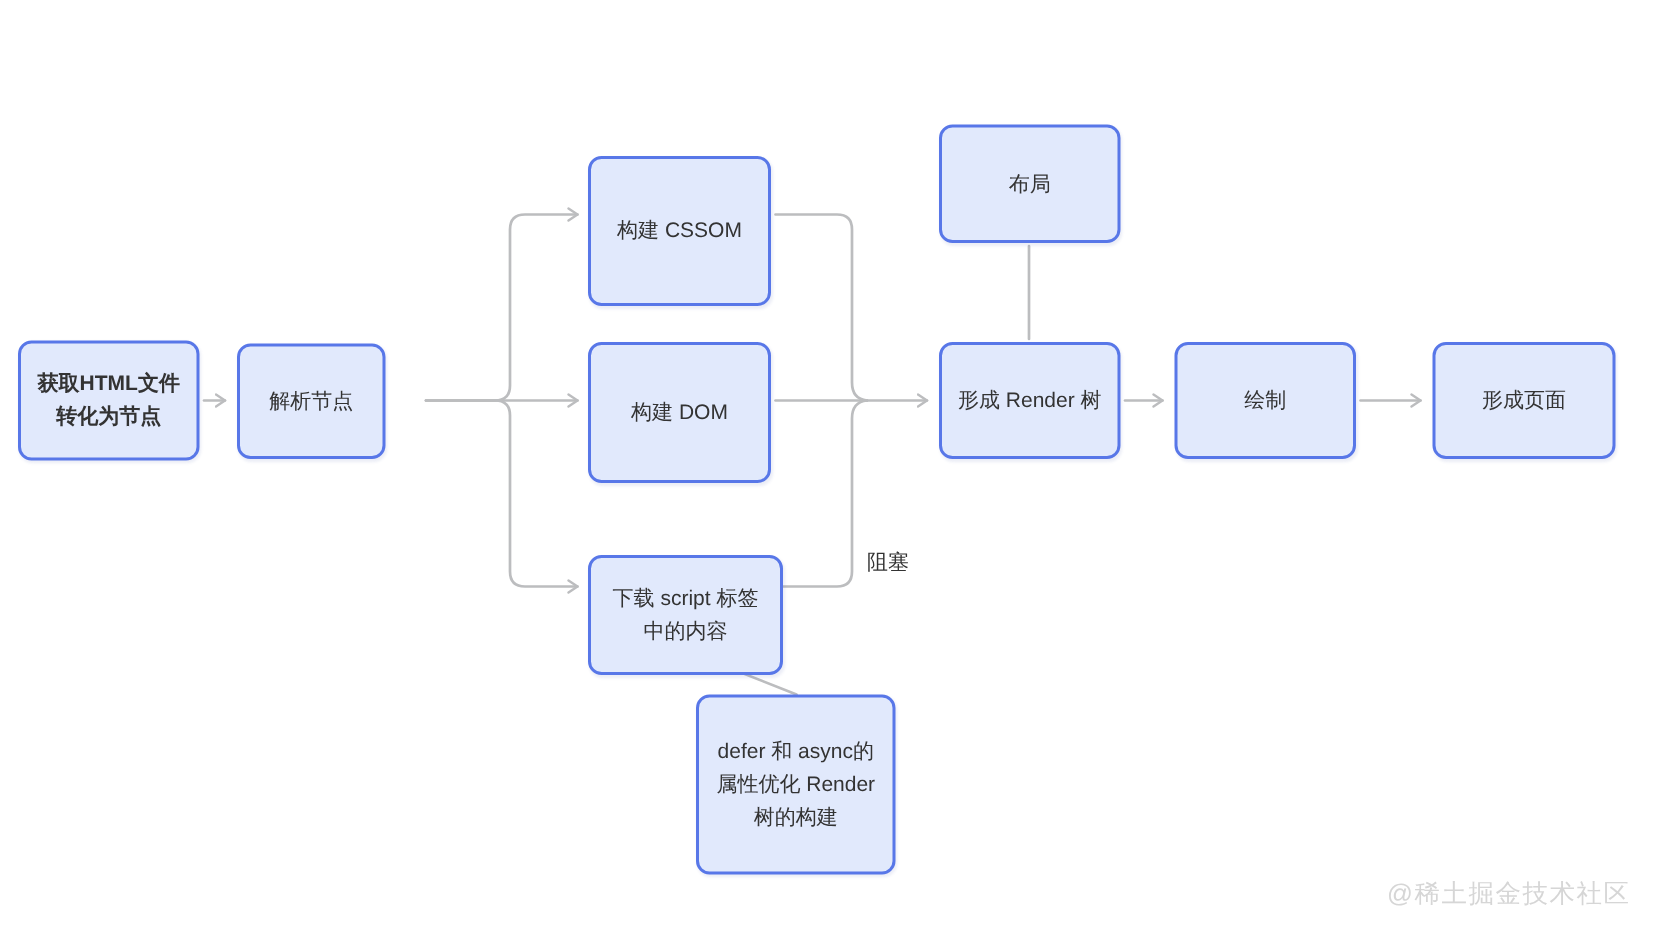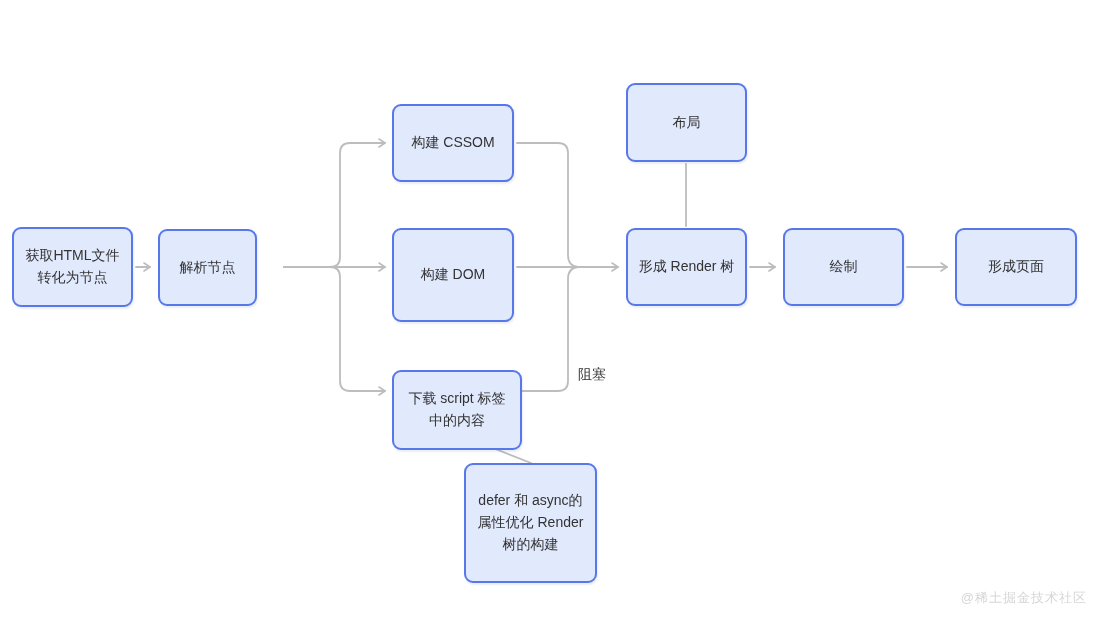--- a/index.html
+++ b/index.html
@@ -51,21 +51,21 @@
     position: absolute;
     color: var(--text);
     font-size: 14px;
     white-space: nowrap;
     text-align: center;
   }
   .watermark {
     position: absolute;
     right: 28px;
     bottom: 12px;
-    font-size: 13px;
+    font-size: 17px;
     color: var(--watermark);
     letter-spacing: 1px;
     white-space: nowrap;
     margin-left: 32px;
   }
 </style>
 </head>
 <body>
 
 <div class="canvas">
@@ -95,26 +95,26 @@
 
     <path class="edge" d="M686,164 V226"></path>
 
     <path class="edge" d="M750,267 H775" marker-end="url(#arrow)"></path>
 
     <path class="edge" d="M907,267 H947" marker-end="url(#arrow)"></path>
 
     <path class="edge" d="M455,433 L531,463"></path>
   </svg>
 
-  <div class="node" style="left:12px; top:227px; width:121px; height:80px;">获取HTML文件
+  <div class="node" style="left:12px; top:227px; width:121px; height:80px;font-weight:bold;">获取HTML文件
 转化为节点</div>
 
   <div class="node" style="left:158px; top:229px; width:99px; height:77px;">解析节点</div>
 
-  <div class="node" style="left:392px; top:104px; width:122px; height:78px;">构建 CSSOM</div>
+  <div class="node" style="left:392px; top:104px; width:122px; height:100px;">构建 CSSOM</div>
 
   <div class="node" style="left:392px; top:228px; width:122px; height:94px;">构建 DOM</div>
 
   <div class="node" style="left:392px; top:370px; width:130px; height:80px;">下载 script 标签
 中的内容</div>
 
   <div class="node" style="left:626px; top:83px; width:121px; height:79px;">布局</div>
 
   <div class="node" style="left:626px; top:228px; width:121px; height:78px;">形成 Render 树</div>
 

